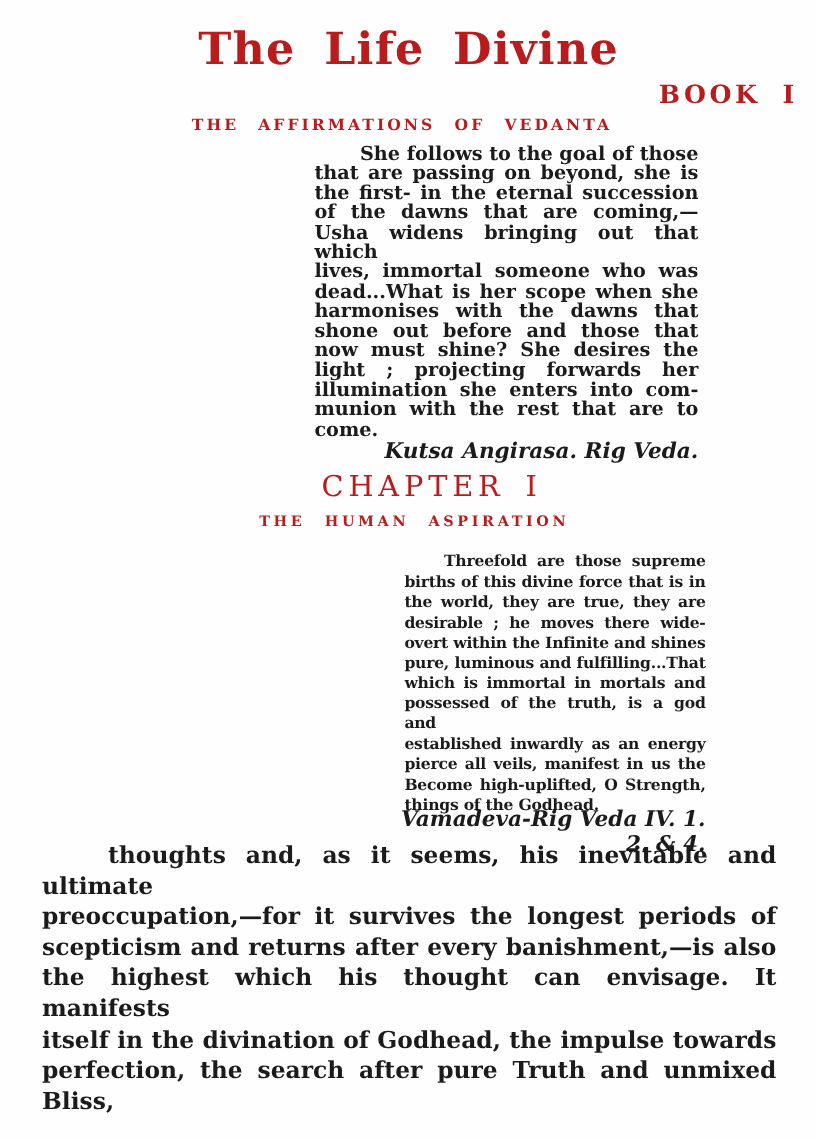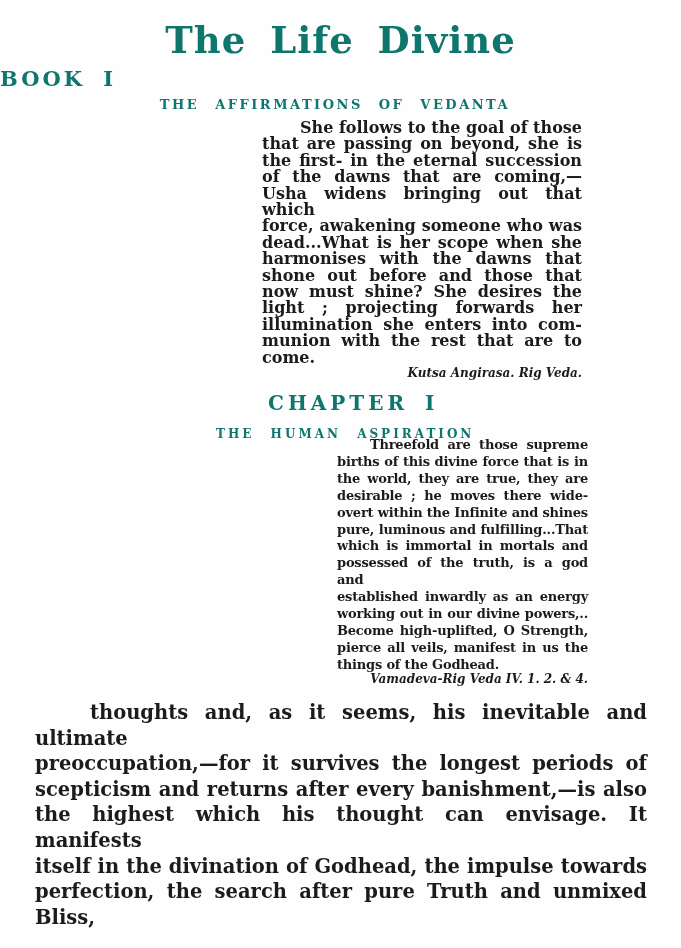--- a/index.html
+++ b/index.html
@@ -9,37 +9,37 @@
   }
   .page {
     position: relative;
     width: 681px;
     height: 948px;
     margin: 0 auto;
     background: #fefefe;
     color: #1b1b1b;
     overflow: hidden;
   }
-  .ink { color: #0f766e; }
+  .ink { color: #b91c1c; }
 
   .title {
     position: absolute;
     top: 18px; left: 0;
     width: 681px;
     text-align: center;
     font-size: 37px;
     font-weight: bold;
     letter-spacing: 1px;
     word-spacing: 10px;
   }
   .book-heading {
     position: absolute;
     top: 66px; left: 0;
     width: 665px;
-    text-align: left;
+    text-align: right;
     font-size: 21px;
     font-weight: bold;
     letter-spacing: 3px;
     word-spacing: 8px;
   }
   .series-heading {
     position: absolute;
     top: 97px; left: 0;
     width: 646px; 
     text-align: center;
@@ -56,46 +56,46 @@
   }
   .epigraph-1 {
     left: 262px; top: 120px;
     width: 320px;
     font-size: 16px;
     line-height: 16.4px;
   }
   .epigraph-1 .tline:first-child { text-indent: 38px; }
 
   .epigraph-2 {
-    left: 337px; top: 437px;
+    left: 337px; top: 461px;
     width: 251px;
     font-size: 13px;
     letter-spacing: -0.2px;
     line-height: 16.9px;
   }
   .epigraph-2 .tline:first-child { text-indent: 33px; }
 
   .tline { text-align: justify; text-align-last: justify; }
   .tline-last { text-align-last: left; }
 
   .attribution {
     position: absolute;
     font-style: italic;
     font-weight: bold;
-    font-size: 12px;
+    font-size: 18px;
     text-align: right;
   }
   .attribution-1 { left: 262px; top: 366px; width: 320px; }
   .attribution-2 { left: 317px; top: 672px; width: 271px; }
 
   .chapter-heading {
     position: absolute;
     left: 268px; top: 391px;
-    font-size: 20px;
-    font-weight: bold;
+    font-size: 24px;
+    font-weight: normal;
     letter-spacing: 4px;
     word-spacing: 6px;
   }
   .section-heading {
     position: absolute;
     left: 216px; top: 427px;
     font-size: 12px;
     font-weight: bold;
     letter-spacing: 3px;
     word-spacing: 9px;
@@ -121,21 +121,21 @@
   <div class="book-heading ink">BOOK I</div>
 
   <div class="series-heading ink">THE AFFIRMATIONS OF VEDANTA</div>
 
   <div class="epigraph epigraph-1">
       <div class="tline">She follows to the goal of those</div>
       <div class="tline">that are passing on beyond, she is</div>
       <div class="tline">the first- in the eternal succession</div>
       <div class="tline">of the dawns that are coming,—</div>
       <div class="tline">Usha widens bringing out that which</div>
-      <div class="tline">force, awakening someone who was</div>
+      <div class="tline">lives, immortal someone who was</div>
       <div class="tline">dead...What is her scope when she</div>
       <div class="tline">harmonises with the dawns that</div>
       <div class="tline">shone out before and those that</div>
       <div class="tline">now must shine? She desires the</div>
       <div class="tline">light ; projecting forwards her</div>
       <div class="tline">illumination she enters into com-</div>
       <div class="tline">munion with the rest that are to</div>
       <div class="tline tline-last">come.</div>
     </div>
 
@@ -148,23 +148,22 @@
   <div class="epigraph epigraph-2">
       <div class="tline">Threefold are those supreme</div>
       <div class="tline">births of this divine force that is in</div>
       <div class="tline">the world, they are true, they are</div>
       <div class="tline">desirable ; he moves there wide-</div>
       <div class="tline">overt within the Infinite and shines</div>
       <div class="tline">pure, luminous and fulfilling...That</div>
       <div class="tline">which is immortal in mortals and</div>
       <div class="tline">possessed of the truth, is a god and</div>
       <div class="tline">established inwardly as an energy</div>
-      <div class="tline">working out in our divine powers,..</div>
+      <div class="tline">pierce all veils, manifest in us the</div>
       <div class="tline">Become high-uplifted, O Strength,</div>
-      <div class="tline">pierce all veils, manifest in us the</div>
       <div class="tline tline-last">things of the Godhead.</div>
     </div>
 
   <div class="attribution attribution-2">Vamadeva-Rig Veda IV. 1. 2. &amp; 4.</div>
 
   <div class="body-paragraph">
       <div class="tline">thoughts and, as it seems, his inevitable and ultimate</div>
       <div class="tline">preoccupation,—for it survives the longest periods of</div>
       <div class="tline">scepticism and returns after every banishment,—is also</div>
       <div class="tline">the highest which his thought can envisage. It manifests</div>

